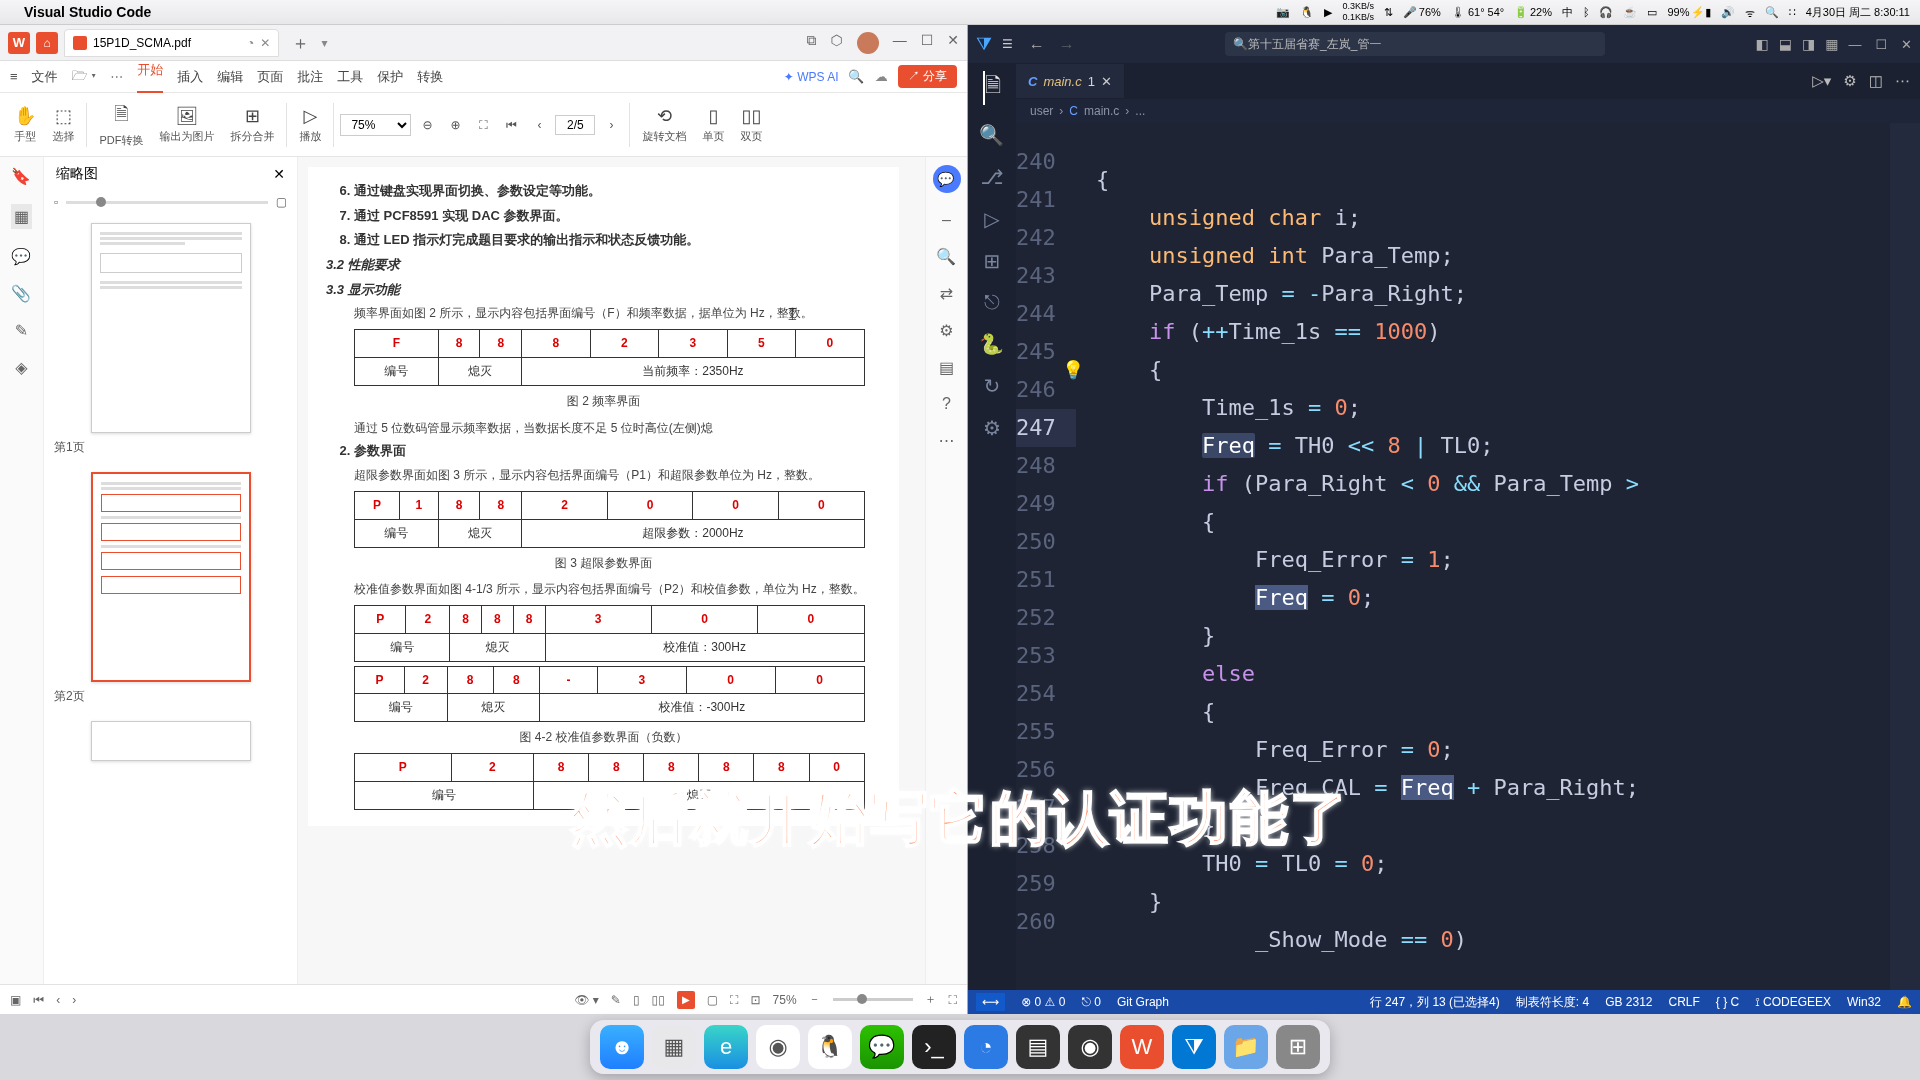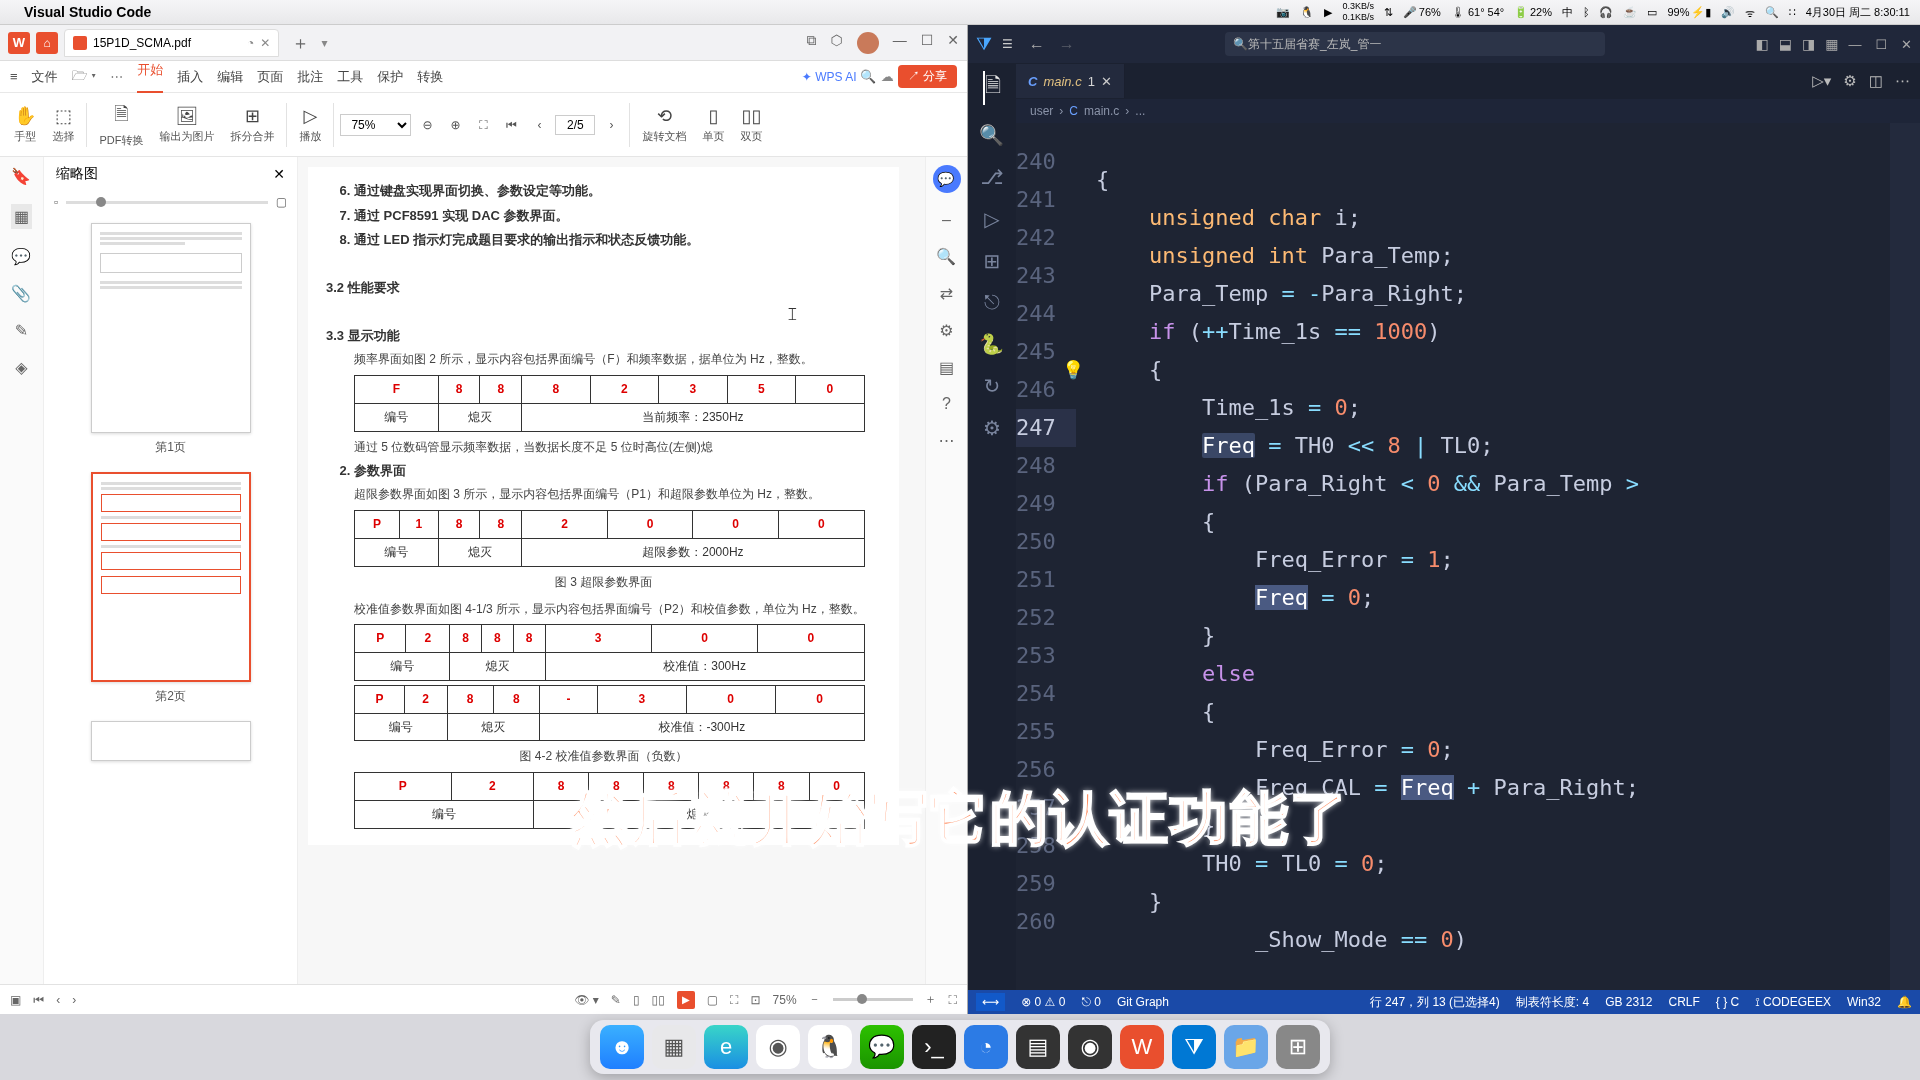--- a/index.html
+++ b/index.html
@@ -26,50 +26,50 @@
 .wps-tab .pdf-ico{ width:14px; height:14px; background:#e94f2e; border-radius:2px;}
 .wps-tabplus{ font-size:18px; color:#666; padding:0 6px;}
 .wps-wintools{ margin-left:auto; display:flex; gap:14px; color:#666; font-size:14px;}
 .avatar-sm{width:22px;height:22px;border-radius:50%;background:#c97a5a;}
 
 
 .wps-menu{ height:32px; display:flex; align-items:center; padding:0 10px; gap:14px; border-bottom:1px solid #e8e8e8; font-size:13px;}
 .wps-menu .hamburger{ color:#555;}
 .wps-menu .mi{ color:#444;}
 .wps-menu .mi.active{ color:#e94f2e; border-bottom:2px solid #e94f2e; padding-bottom:12px;}
-.wps-ai{ margin-left:auto; display:flex; align-items:center; gap:4px;justify-content:space-between;}
+.wps-ai{ margin-left:auto; display:flex; align-items:center; gap:10px;justify-content:space-between;}
 .wps-ai .ailabel{ color:#4a7afe; font-size:12px;}
 .share-btn{ background:#e94f2e; color:#fff; padding:3px 10px; border-radius:4px; font-size:12px;}
 
 .wps-toolbar{ height:64px; display:flex; align-items:center; padding:0 8px; border-bottom:1px solid #e5e5e5; gap:4px;}
 .tb-group{ display:flex; flex-direction:column; align-items:center; gap:2px; padding:0 6px; font-size:11px; color:#555;}
 .tb-group .tico{ font-size:18px; color:#444;}
 .tb-sep{ width:1px; height:44px; background:#e2e2e2; margin:0 2px;}
 .zoom-sel{ border:1px solid #ccc; padding:2px 18px 2px 6px; font-size:12px; background:#fff;}
 .tb-btn{ width:24px; height:24px; display:flex; align-items:center; justify-content:center; color:#555;}
 .page-input{ width:40px; text-align:center; border:1px solid #ccc; font-size:12px; padding:2px;}
 
 .wps-body{ flex:1; display:flex; overflow:hidden;}
 .wps-sidetools{ width:44px; background:#fafafa; border-right:1px solid #eee; display:flex; flex-direction:column; align-items:center; padding-top:10px; gap:18px; color:#666; font-size:16px;}
 .wps-thumbs{ width:254px; border-right:1px solid #eee; display:flex; flex-direction:column;}
 .thumbs-head{ display:flex; align-items:center; justify-content:space-between; padding:8px 12px; font-size:14px;}
 .thumbs-ctrl{ display:flex; align-items:center; padding:4px 10px; gap:8px; color:#666;}
 .thumb-slider{ flex:1; height:3px; background:#ddd; position:relative;}
 .thumb-slider::after{content:""; position:absolute; left:15%; top:-4px; width:10px;height:10px; background:#888; border-radius:50%;}
 .thumb-list{ flex:1; overflow:auto; padding:10px;}
-.thumb-item{ margin-bottom:16px; text-align:center;}
+.thumb-item{ margin-bottom:16px; text-align:left;}
 .thumb-page{ width:160px; height:210px; background:#fff; border:1px solid #ccc; margin:0 auto 6px; box-shadow:0 1px 3px rgba(0,0,0,.15); display:flex; flex-direction:column; padding:8px; gap:2px;}
 .thumb-page.sel{ border:2px solid #e94f2e;}
 .thumb-line{ height:3px; background:#ddd;}
 .thumb-redbox{ height:18px; border:1px solid #e94f2e; margin:2px 0;}
 .thumb-label{ font-size:12px; color:#555;}
 
 .wps-doc{ flex:1; background:#f7f7f7; overflow:auto; position:relative;}
 .doc-page{ background:#fff; margin:10px 26px 10px 10px; padding:12px 18px; font-size:13px; color:#333; line-height:1.9;}
-.doc-h{ font-weight:600; margin-top:23px;}
+.doc-h{ font-weight:600; margin-top:0;font-style:italic;}
 .doc-ol li{ margin-left:28px; list-style:decimal;font-weight:bold;}
 .doc-note{ font-size:12px; color:#444; margin-left:28px;}
 .doc-figcap{ text-align:center; font-size:12px; color:#444; margin:4px 0;}
 table.dt{ border-collapse:collapse; width:92%; margin:4px 0 4px 28px; font-size:12px;}
 table.dt td{ border:1px solid #333; text-align:center; padding:2px 0;}
 table.dt td.r{ color:#d00; font-weight:600;}
 .cursor-ibeam{ position:absolute; left:488px; top:140px; font-size:18px;}
 
 .wps-rightrail{ width:42px; background:#fafafa; border-left:1px solid #eee; display:flex; flex-direction:column; align-items:center; padding-top:8px; gap:18px; color:#666; font-size:16px;}
 .rr-chat{ width:28px;height:28px; background:#4a7afe; border-radius:50%; display:flex;align-items:center;justify-content:center; color:#fff; font-size:14px;}
@@ -339,20 +339,21 @@
                   <td class="r">5</td>
                   <td class="r">0</td>
                 </tr>
                 <tr>
                   <td>编号</td>
                   <td colspan="2">熄灭</td>
                   <td colspan="5">当前频率：2350Hz</td>
                 </tr>
               </tbody>
             </table>
+          <div class="doc-figcap">图 2 频率界面</div>
           <div class="doc-note">通过 5 位数码管显示频率数据，当数据长度不足 5 位时高位(左侧)熄</div>
           <ol start="2" class="doc-ol">
               <li>参数界面</li>
             </ol>
           <div class="doc-note">超限参数界面如图 3 所示，显示内容包括界面编号（P1）和超限参数单位为 Hz，整数。</div>
           <table class="dt">
               <tbody>
                 <tr>
                   <td class="r">P</td>
                   <td class="r">1</td>

